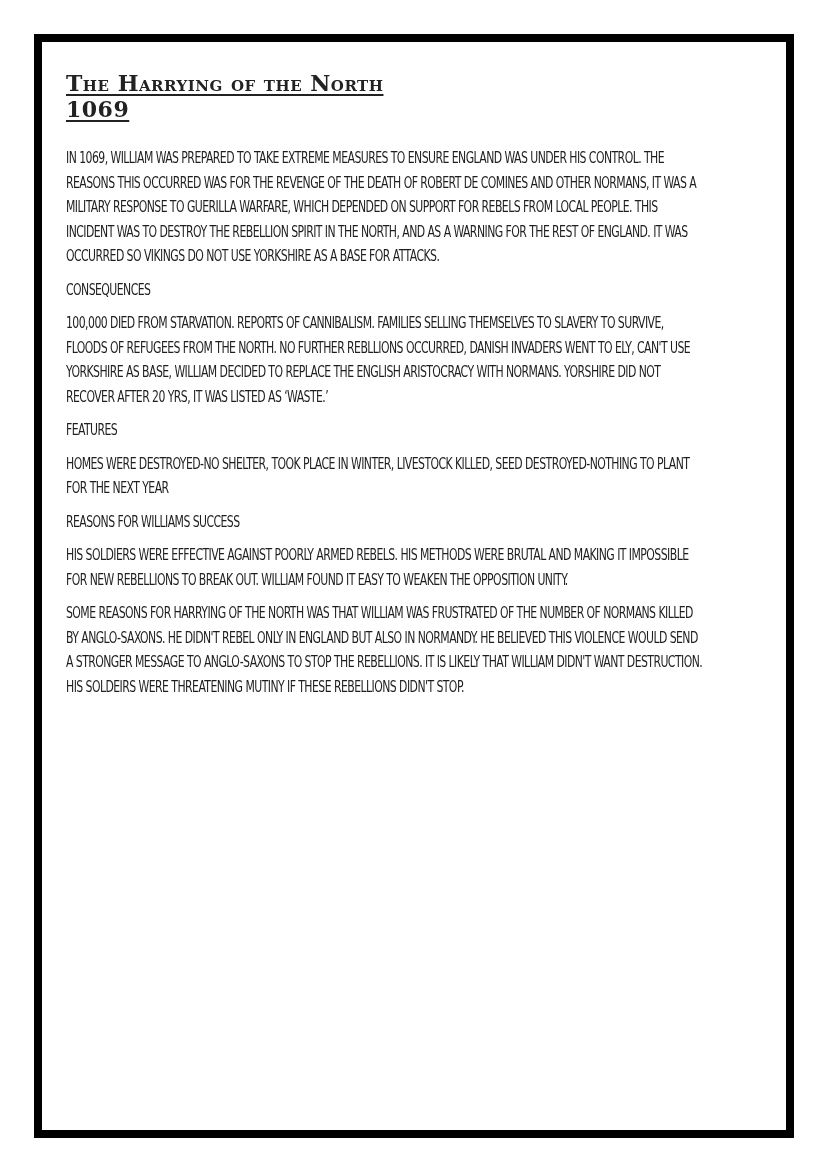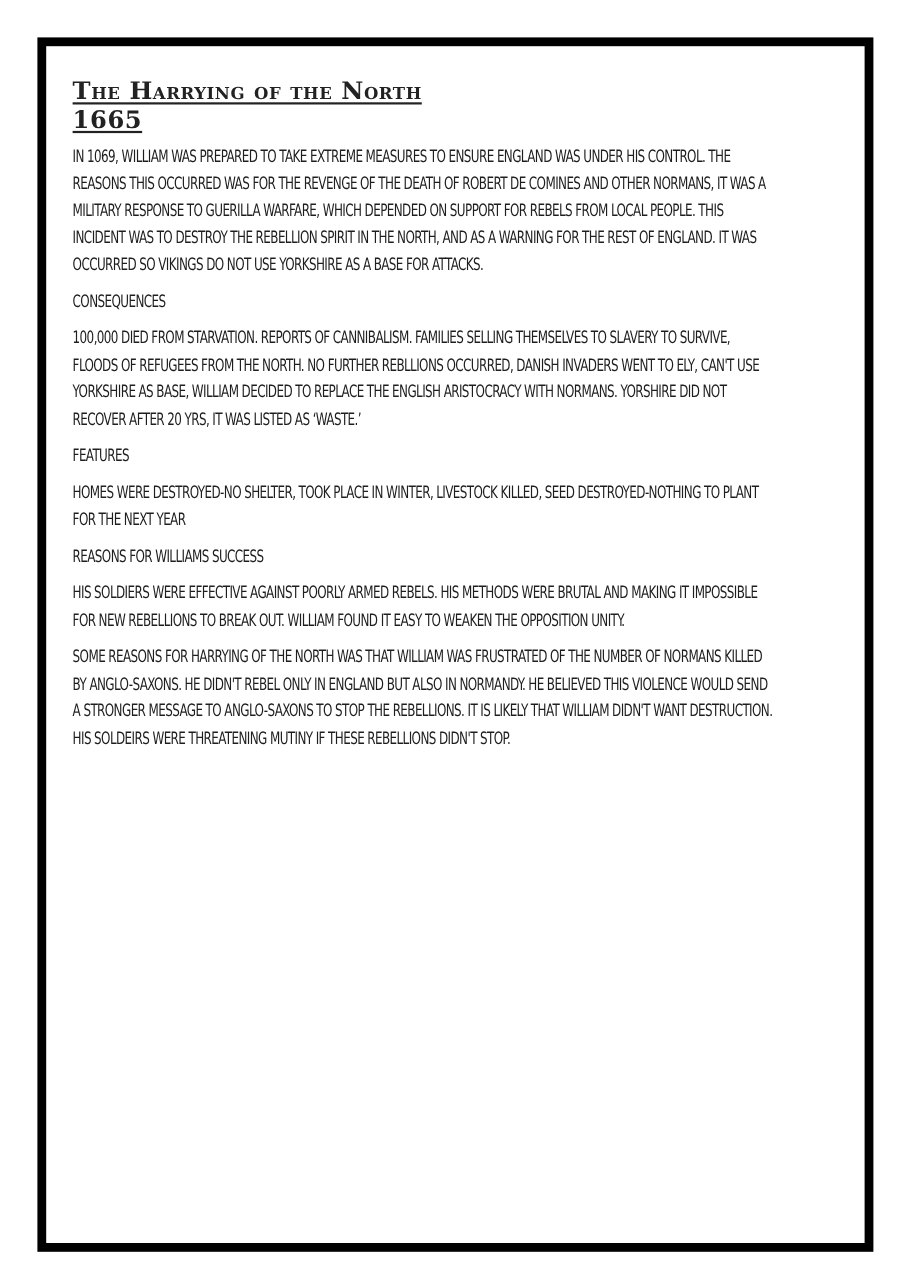--- a/index.html
+++ b/index.html
@@ -28,21 +28,21 @@
       top: 70px;
       width: 640px;
       color: #1a1a1a;
     }
     .title {
       font-family: "DejaVu Serif", serif;
       font-weight: bold;
       font-size: 22px;
       line-height: 26px;
       letter-spacing: 0.5px;
-      margin: 0 0 8px 0;
+      margin: 0 0 24px 0;
       color: #222222;
     }
     .title span {
       display: inline-block;
       text-decoration: underline;
       text-decoration-thickness: 2px;
       text-underline-offset: 3px;
     }
     .title .title-line1 {
       font-variant: small-caps;
@@ -65,21 +65,21 @@
     }
   </style>
 </head>
 <body>
 
 <div class="page-frame"></div>
 
 <div class="content">
   <h1 class="title">
     <span class="title-line1">The Harrying of the North</span><br>
-    <span class="title-line2">1665</span>
+    <span class="title-line2">1069</span>
   </h1>
 
   <p>IN 1069, WILLIAM WAS PREPARED TO TAKE EXTREME MEASURES TO ENSURE ENGLAND WAS UNDER HIS CONTROL. THE REASONS THIS OCCURRED WAS FOR THE REVENGE OF THE DEATH OF ROBERT DE COMINES AND OTHER NORMANS, IT WAS A MILITARY RESPONSE TO GUERILLA WARFARE, WHICH DEPENDED ON SUPPORT FOR REBELS FROM LOCAL PEOPLE. THIS INCIDENT WAS TO DESTROY THE REBELLION SPIRIT IN THE NORTH, AND AS A WARNING FOR THE REST OF ENGLAND. IT WAS OCCURRED SO VIKINGS DO NOT USE YORKSHIRE AS A BASE FOR ATTACKS.</p>
 
   <p class="heading">CONSEQUENCES</p>
   <p>100,000 DIED FROM STARVATION. REPORTS OF CANNIBALISM. FAMILIES SELLING THEMSELVES TO SLAVERY TO SURVIVE, FLOODS OF REFUGEES FROM THE NORTH. NO FURTHER REBLLIONS OCCURRED, DANISH INVADERS WENT TO ELY, CAN'T USE YORKSHIRE AS BASE, WILLIAM DECIDED TO REPLACE THE ENGLISH ARISTOCRACY WITH NORMANS. YORSHIRE DID NOT RECOVER AFTER 20 YRS, IT WAS LISTED AS ‘WASTE.’</p>
 
   <p class="heading">FEATURES</p>
   <p>HOMES WERE DESTROYED-NO SHELTER, TOOK PLACE IN WINTER, LIVESTOCK KILLED, SEED DESTROYED-NOTHING TO PLANT FOR THE NEXT YEAR</p>
 

